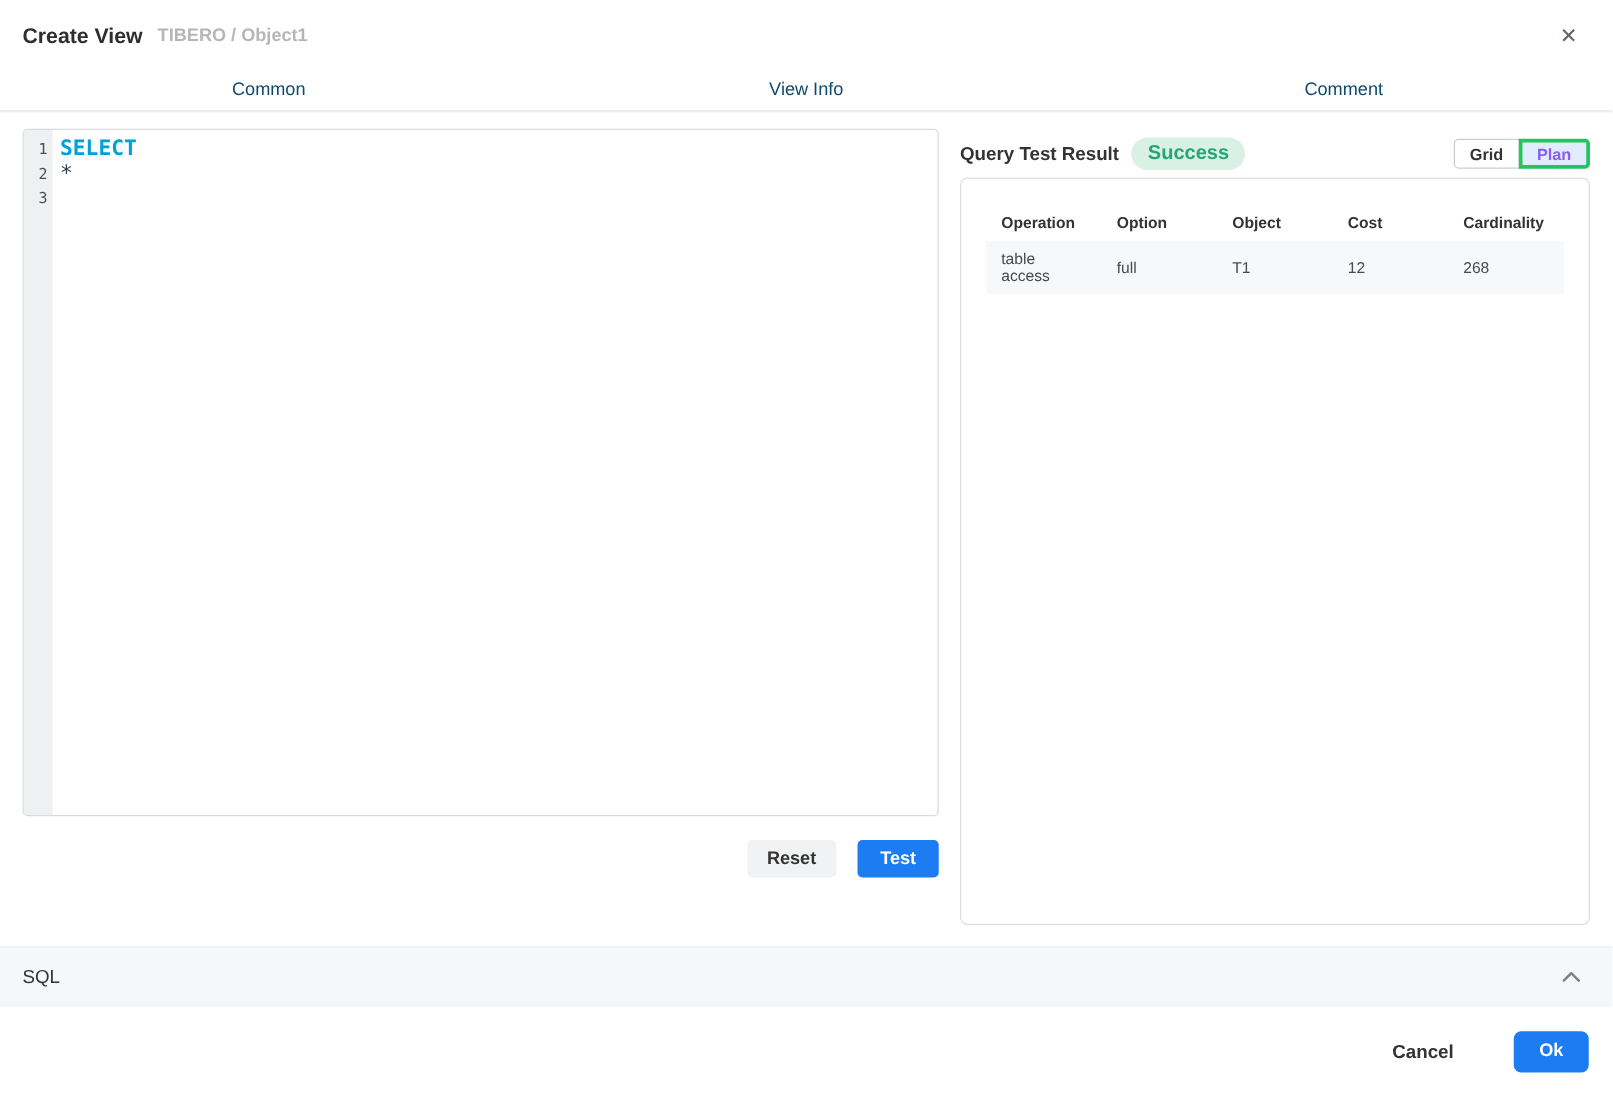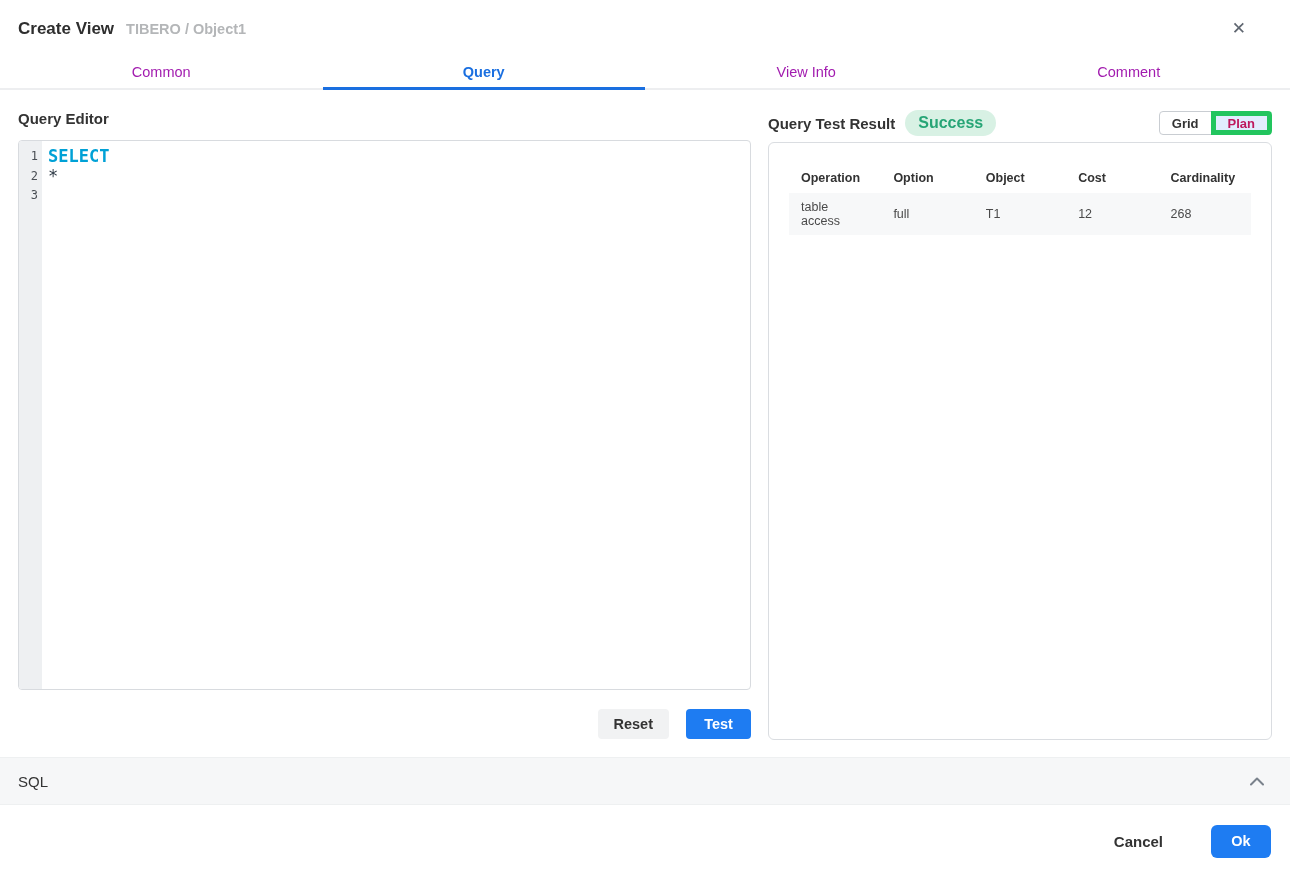--- a/index.html
+++ b/index.html
@@ -6,28 +6,28 @@
   html, body { background: #fff; }
   body {
     width: 1290px; height: 877px;
     font-family: "Liberation Sans", "DejaVu Sans", sans-serif;
     color: #333;
     overflow: hidden;
   }
   .dialog { position: relative; width: 1290px; height: 877px; background: #fff; display: flex; flex-direction: column; }
 
   
-  .dlg-header { height: 57px; display: flex; align-items: center; padding: 0 40px 0 18px; flex: 0 0 auto; }
+  .dlg-header { height: 57px; display: flex; align-items: center; padding: 0 24px 0 18px; flex: 0 0 auto; }
   .dlg-title { font-size: 17px; font-weight: 700; color: #2e2e2e; }
   .dlg-breadcrumb { margin-left: 12px; font-size: 14.5px; font-weight: 600; color: #b4b6b8; }
   .dlg-close { margin-left: auto; background: none; border: none; cursor: pointer; font-size: 17px; color: #5f6670; line-height: 1; padding: 4px; }
 
   
   .tabs { display: flex; height: 33px; border-bottom: 2px solid #edeef0; flex: 0 0 auto; }
-  .tab { flex: 1; text-align: center; line-height: 31px; font-size: 14.5px; color: #a21caf; cursor: pointer; position: relative; }
+  .tab { flex: 1; text-align: center; line-height: 31px; font-size: 14.5px; color: #0c4a6e; cursor: pointer; position: relative; }
   .tab.active { color: #1a6fe0; font-weight: 700; }
   .tab.active::after { content: ""; position: absolute; left: 0; right: 0; bottom: -2px; height: 3px; background: #1a6fe0; }
 
   
   .main { flex: 0 0 auto; display: flex; padding: 0 18px; gap: 17px; }
   .left-col  { width: 733px; flex: 0 0 auto; }
   .right-col { flex: 1 1 auto; min-width: 0; }
 
   .section-label { font-size: 15px; font-weight: 600; color: #333; }
   .left-col .section-label { margin-top: 20px; }
@@ -47,21 +47,21 @@
          font-family: inherit; font-size: 14.5px; font-weight: 600; cursor: pointer; }
   .btn-gray { background: #f1f2f3; color: #333; }
   .btn-blue { background: #1e7cf2; color: #fff; }
 
   
   .result-header { margin-top: 20px; height: 26px; display: flex; align-items: center; }
   .status-badge { margin-left: 10px; padding: 4px 13px; border-radius: 13px; background: #d8f1e4; color: #27a576; font-size: 16px; font-weight: 600; }
   .view-toggle { margin-left: auto; display: flex; border-radius: 12px; }
   .toggle-btn { height: 24px; padding: 0 12px; font-family: inherit; font-size: 13px; font-weight: 600; cursor: pointer; }
   .toggle-btn.grid { background: #fff; border: 1px solid #c9cdd2; border-radius: 4px 0 0 4px; color: #333; }
-  .toggle-btn.plan { background: #e1edfe; border: 5px solid #22c55e; border-radius: 0 4px 4px 0; color: #be185d; margin-left: -1px; }
+  .toggle-btn.plan { background: #e1edfe; border: 3px solid #22c55e; border-radius: 0 4px 4px 0; color: #8b5cf6; margin-left: -1px; }
 
   
   .result-panel { margin-top: 6px; height: 598px; border: 1px solid #dadde1; border-radius: 6px; padding: 20px; overflow: hidden; }
   table.plan { width: 100%; border-collapse: collapse; table-layout: fixed; }
   table.plan th { text-align: left; font-size: 12.5px; font-weight: 700; color: #333; padding: 8px 12px; height: 28px; }
   table.plan td { font-size: 12.5px; color: #4a4a4a; padding: 7px 12px; height: 27px; }
   tr.plan-row { background: #f7f8f9; cursor: default; }
 
   
   .sql-bar { margin-top: 17px; height: 48px; background: #f6f7f8; border-top: 1px solid #eef0f1; border-bottom: 1px solid #eef0f1;
@@ -80,29 +80,27 @@
 <div class="dialog">
 
   <div class="dlg-header">
     <span class="dlg-title">Create View</span>
     <span class="dlg-breadcrumb">TIBERO / Object1</span>
     <button class="dlg-close">✕</button>
   </div>
 
   <div class="tabs">
     <div class="tab">Common</div>
-    <div class="tab active">Query</div>
     <div class="tab">View Info</div>
     <div class="tab">Comment</div>
   </div>
 
   <div class="main">
 
     <div class="left-col">
-      <div class="section-label">Query Editor</div>
 
       <div class="editor">
         <div class="gutter">
           <div>1</div>
           <div>2</div>
           <div>3</div>
         </div>
         <div class="code-area">
           <div class="code-line"><span class="kw">SELECT</span><span></span></div>
           <div class="code-line"><span class="kw"></span><span>*</span></div>

